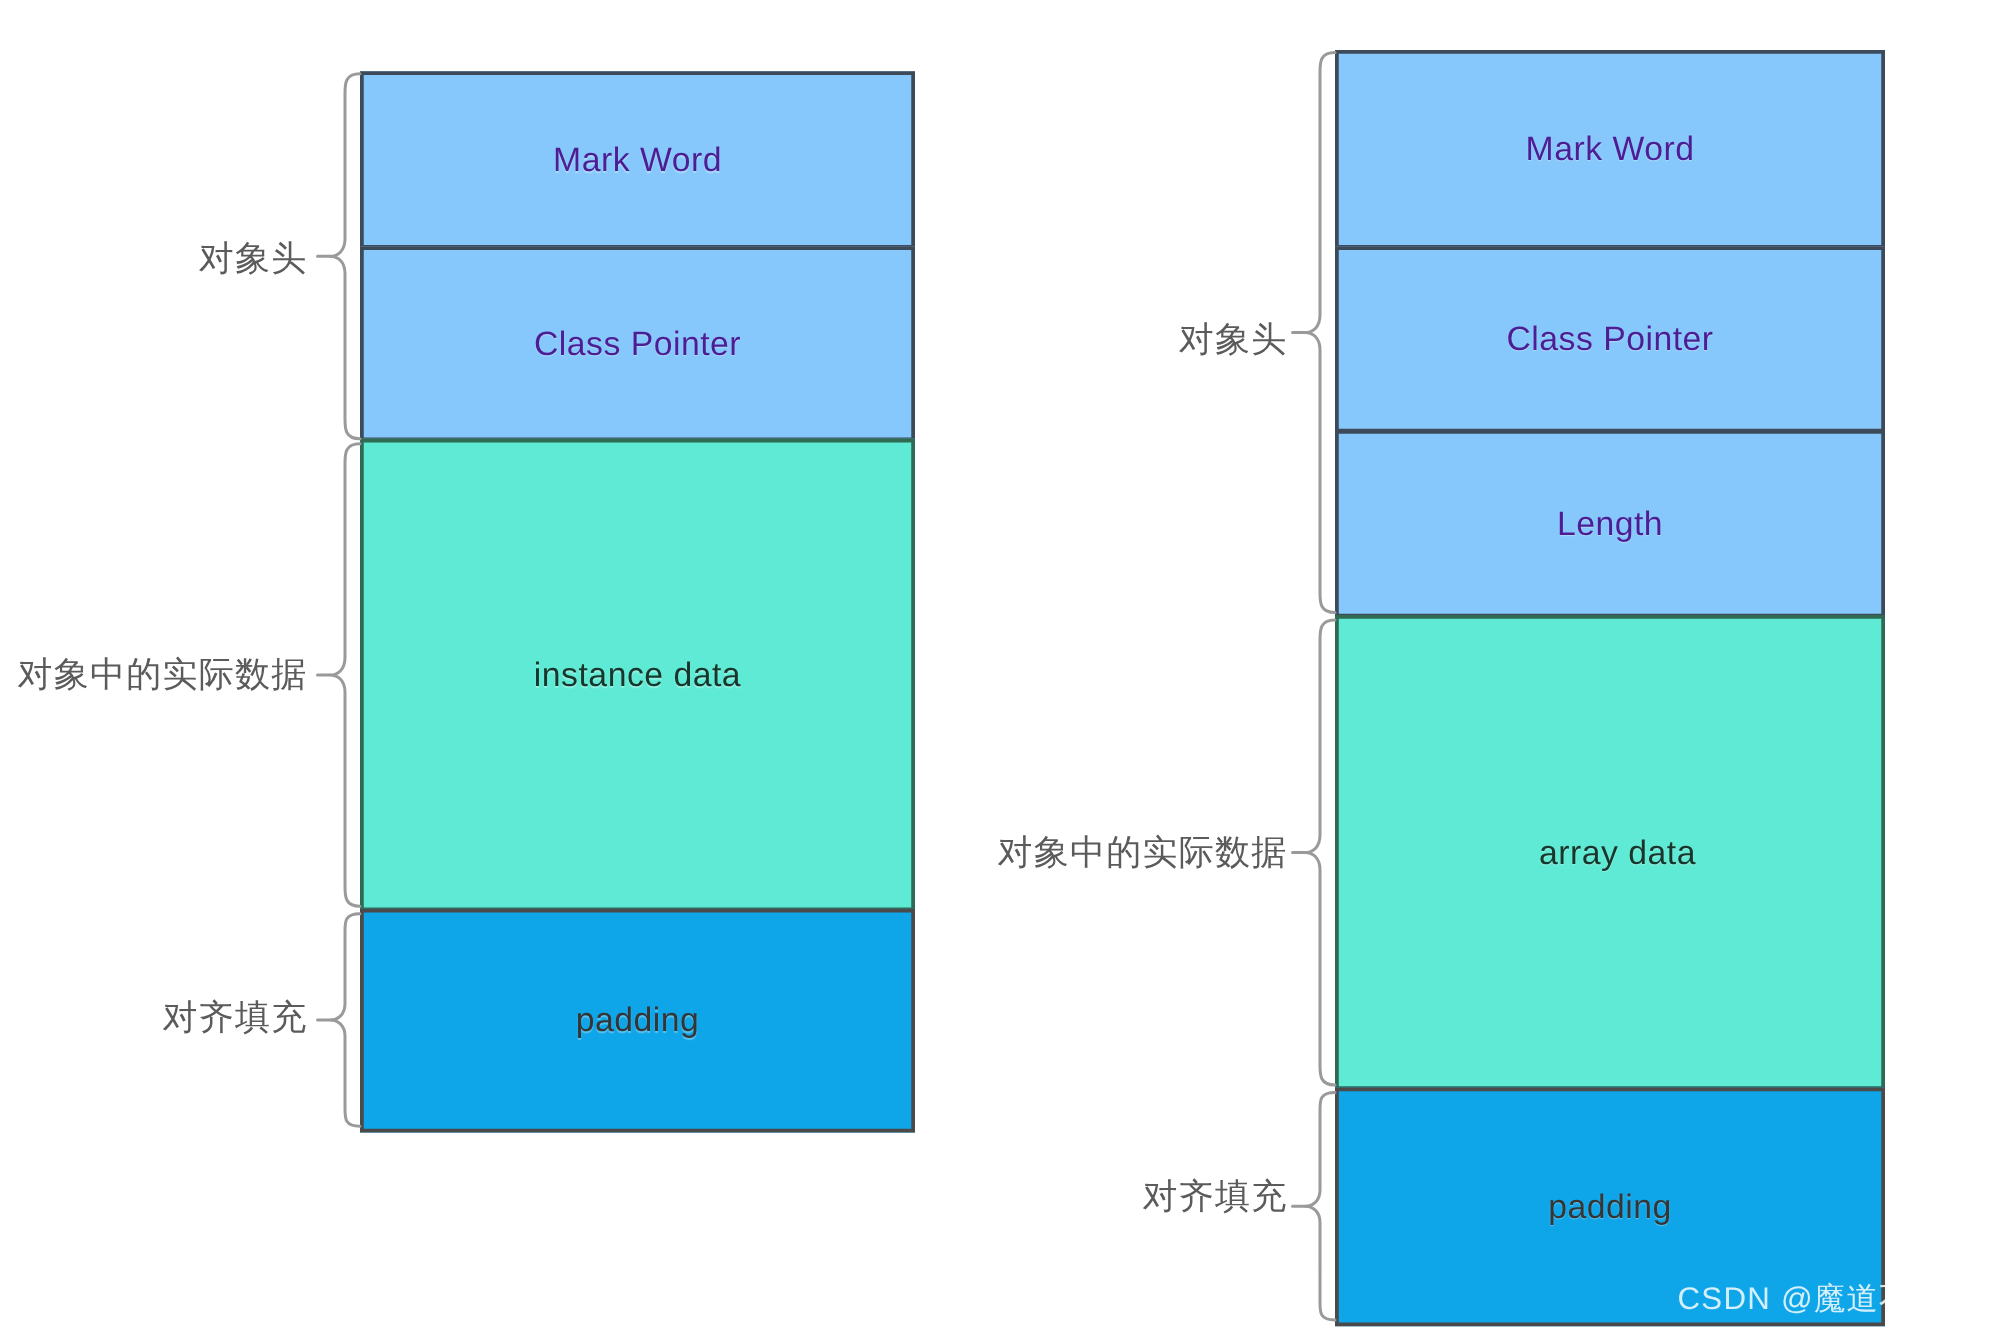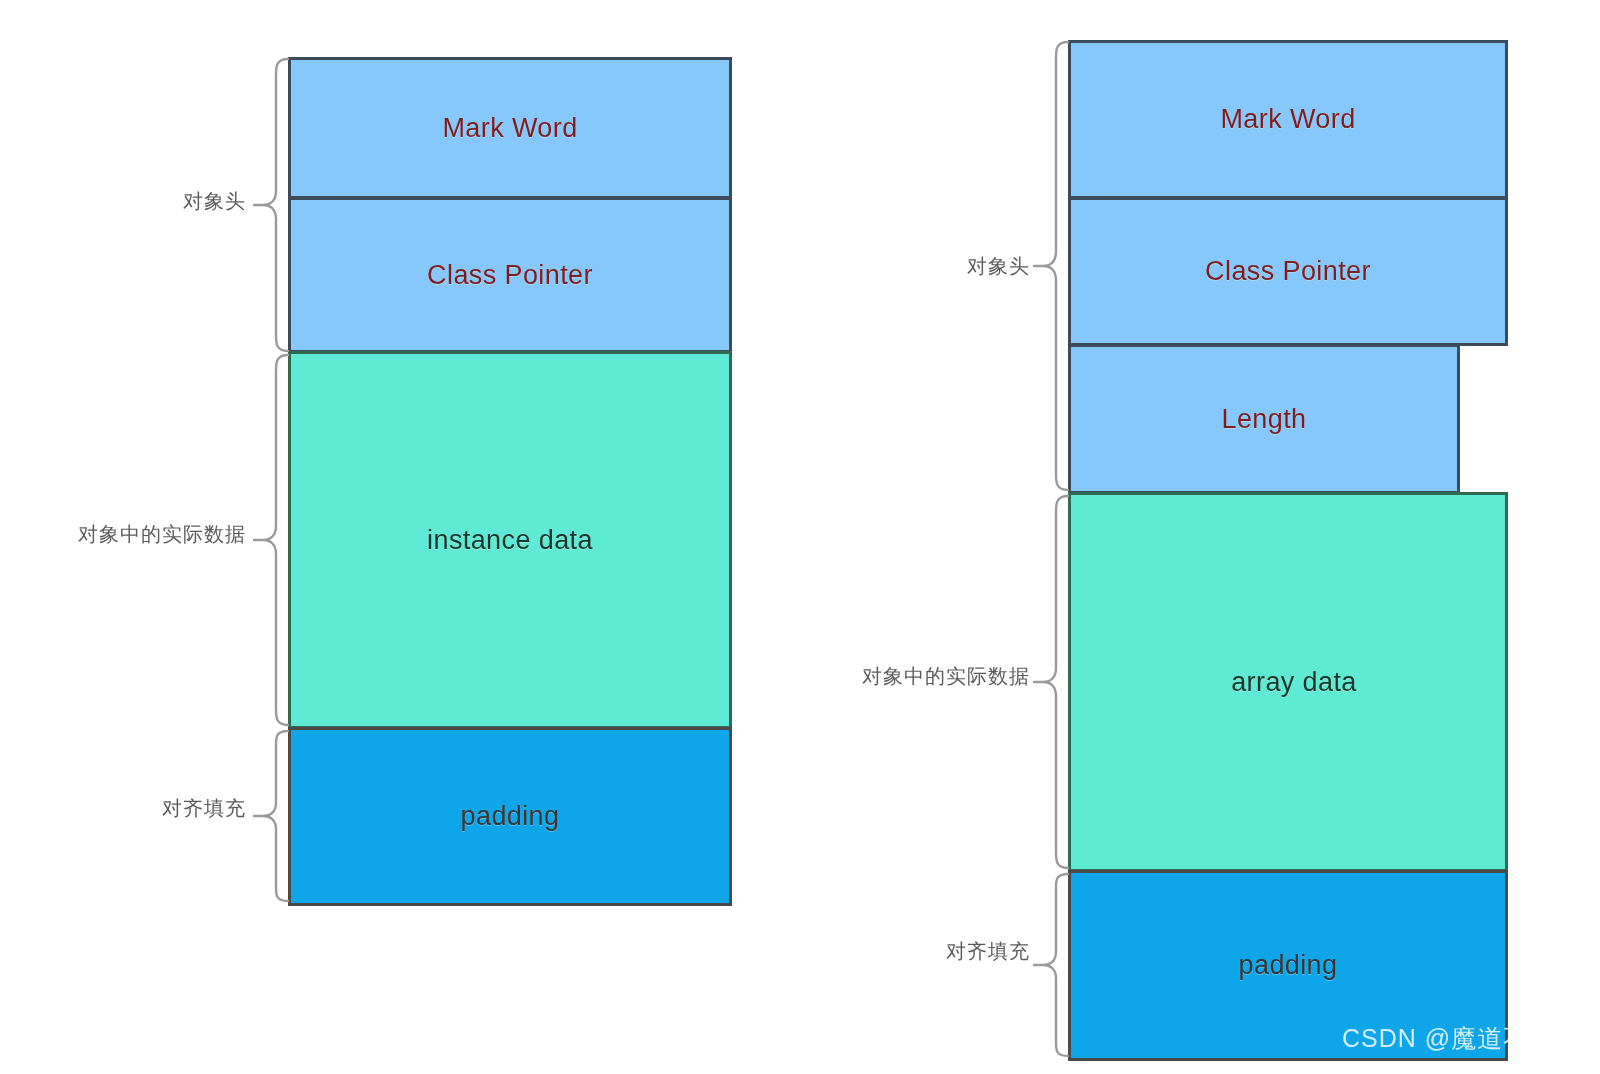--- a/index.html
+++ b/index.html
@@ -37,31 +37,31 @@
     justify-content: center;
     overflow: hidden;
   }
   .seg.blue   { background: #86c8fb; border-color: #3d4a5a; }
   .seg.green  { background: #5eead4; border-color: #2f6a52; }
   .seg.gray   { background: #0ea5e9; border-color: #4a4a4a; }
 
   .seg-label {
     font-size: 27px;
     letter-spacing: 0.4px;
-    color: #7f1d1d;
+    color: #4c1d95;
     white-space: nowrap;
     text-shadow: 0 1px 1px rgba(255,255,255,0.35);
   }
   .seg.green .seg-label { color: #18362b; }
   .seg.gray  .seg-label { color: #353535; }
 
   
   .side-label {
     position: absolute;
-    font-size: 20px;
+    font-size: 28px;
     color: #5b5b5b;
     white-space: nowrap;
     letter-spacing: 1px;
     text-align: right;
     text-shadow: 0 1px 1px rgba(255,255,255,0.5);
   }
 
   
   .brace {
     position: absolute;
@@ -135,21 +135,21 @@
   <div class="layout">
 
     <div class="seg blue" style="left:1068px; top:40px; width:440px; height:159px;">
       <span class="seg-label">Mark Word</span>
     </div>
 
     <div class="seg blue" style="left:1068px; top:197px; width:440px; height:149px;">
       <span class="seg-label">Class Pointer</span>
     </div>
 
-    <div class="seg blue" style="left:1068px; top:344px; width:392px; height:150px;">
+    <div class="seg blue" style="left:1068px; top:344px; width:440px; height:150px;">
       <span class="seg-label">Length</span>
     </div>
 
     <div class="seg green" style="left:1068px; top:492px; width:440px; height:380px;padding-left:12px;">
       <span class="seg-label">array data</span>
     </div>
 
     <div class="seg gray" style="left:1068px; top:870px; width:440px; height:191px;">
       <span class="seg-label">padding</span>
     </div>

